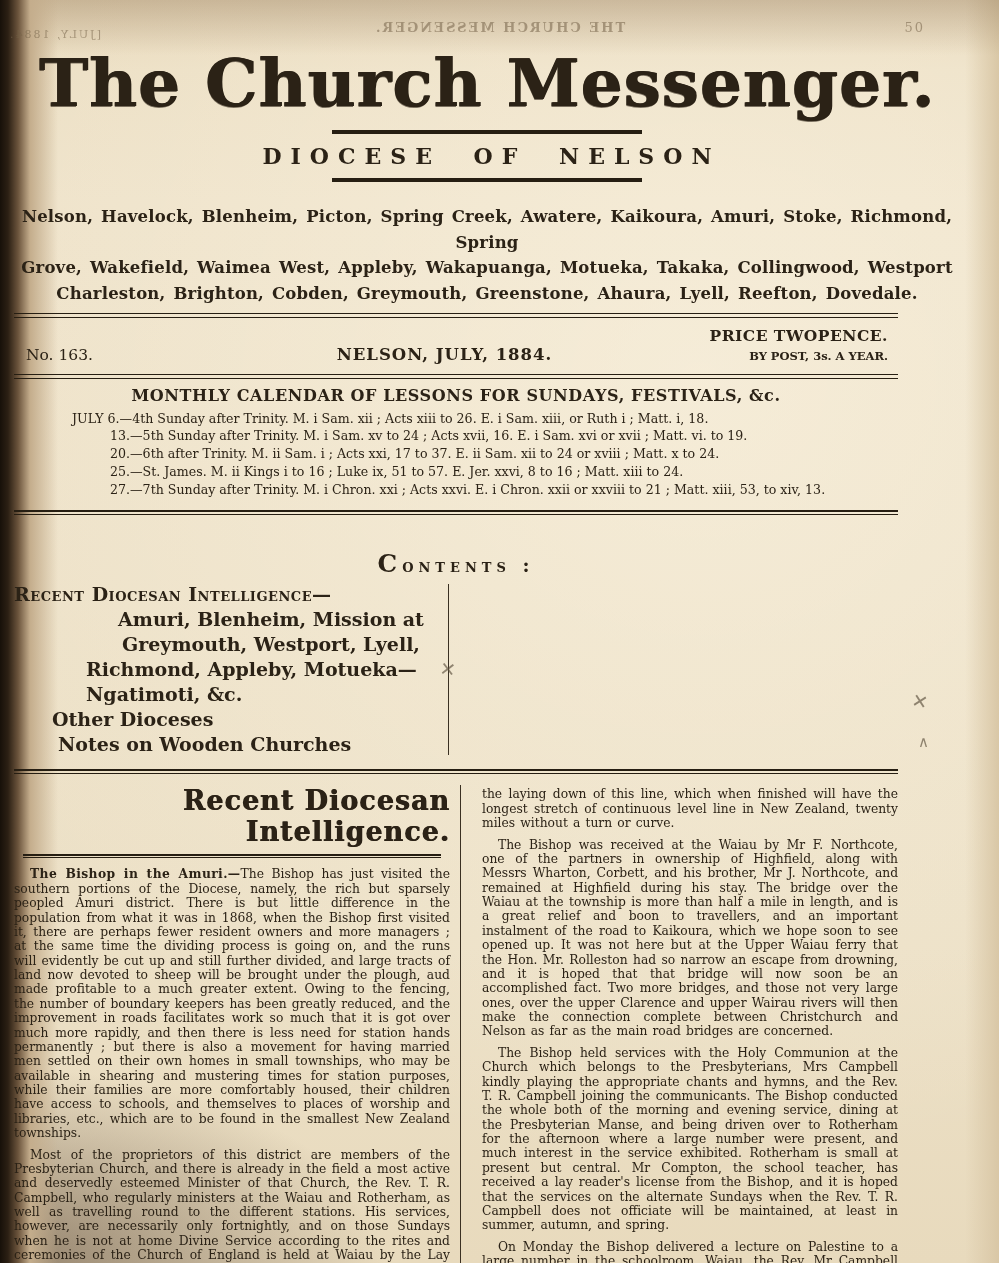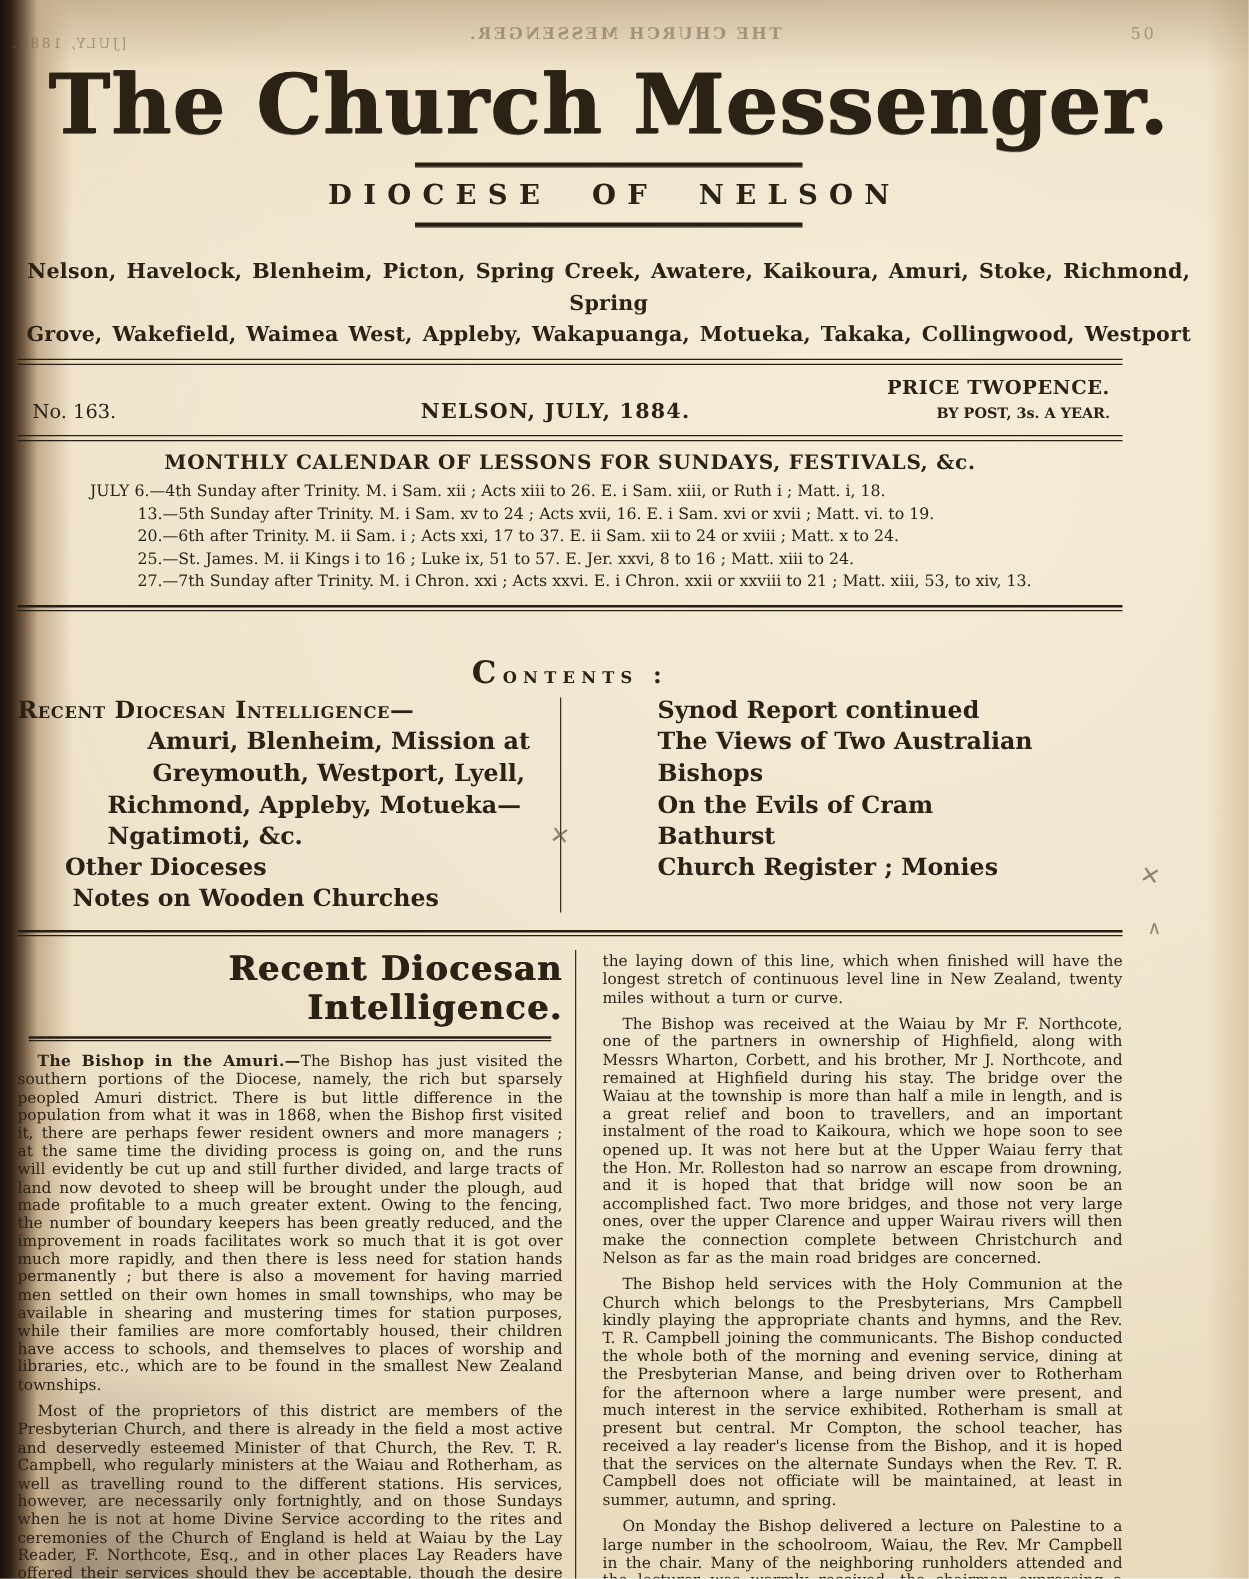--- a/index.html
+++ b/index.html
@@ -113,20 +113,21 @@
     <header class="masthead">
       <h1 class="paper-title">The Church Messenger.</h1>
       <div class="rule-short"></div>
       <div class="diocese">DIOCESE OF NELSON</div>
       <div class="rule-short lower"></div>
     </header>
 
     <div class="coverage">
       <div>Nelson, Havelock, Blenheim, Picton, Spring Creek, Awatere, Kaikoura, Amuri, Stoke, Richmond, Spring</div>
       <div>Grove, Wakefield, Waimea West, Appleby, Wakapuanga, Motueka, Takaka, Collingwood, Westport</div>
+      <div>Charleston, Brighton, Cobden, Greymouth, Greenstone, Ahaura, Lyell, Reefton, Dovedale.</div>
     </div>
 
     <div class="rule-dbl ruled"></div>
 
     <div class="dateline">
       <span class="issue-no">No. 163.</span>
       <span class="date-center">NELSON, JULY, 1884.</span>
       <span class="price-block">
         <span class="price">PRICE TWOPENCE.</span><br>
         <span class="postal">BY POST, 3s. A YEAR.</span>
@@ -149,27 +150,20 @@
     <section class="contents">
       <h2 class="contents-heading">Contents :</h2>
       <div class="contents-cols">
         <div class="toc-left">
           <div class="toc-line c0">Recent Diocesan Intelligence—</div>
           <div class="toc-line c1">Amuri, Blenheim, Mission at Greymouth, Westport, Lyell,</div>
           <div class="toc-line c2">Richmond, Appleby, Motueka—Ngatimoti, &amp;c.</div>
           <div class="toc-line c3">Other Dioceses</div>
           <div class="toc-line c4">Notes on Wooden Churches</div>
         </div>
-        <div class="toc-right">
-          <div class="toc-line">Synod Report continued</div>
-          <div class="toc-line">The Views of Two Australian Bishops</div>
-          <div class="toc-line">On the Evils of Cram</div>
-          <div class="toc-line">Bathurst</div>
-          <div class="toc-line">Church Register ; Monies</div>
-        </div>
       </div>
     </section>
 
     <div class="rule-dbl heavy ruled"></div>
 
     <section class="columns">
       <div class="col-left">
         <h3 class="section-heading">Recent Diocesan Intelligence.</h3>
         <div class="rule-under"></div>
         <p class="para"><span class="lead">The Bishop in the Amuri.—</span><span>The Bishop has just visited the southern portions of the Diocese, namely, the rich but sparsely peopled Amuri district.  There is but little difference in the population from what it was in 1868, when the Bishop first visited it, there are perhaps fewer resident owners and more managers ; at the same time the dividing process is going on, and the runs will evidently be cut up and still further divided, and large tracts of land now devoted to sheep will be brought under the plough, aud made profitable to a much greater extent.  Owing to the fencing, the number of boundary keepers has been greatly reduced, and the improvement in roads facilitates work so much that it is got over much more rapidly, and then there is less need for station hands permanently ; but there is also a movement for having married men settled on their own homes in small townships, who may be available in shearing and mustering times for station purposes, while their families are more comfortably housed, their children have access to schools, and themselves to places of worship and libraries, etc., which are to be found in the smallest New Zealand townships.</span></p>

